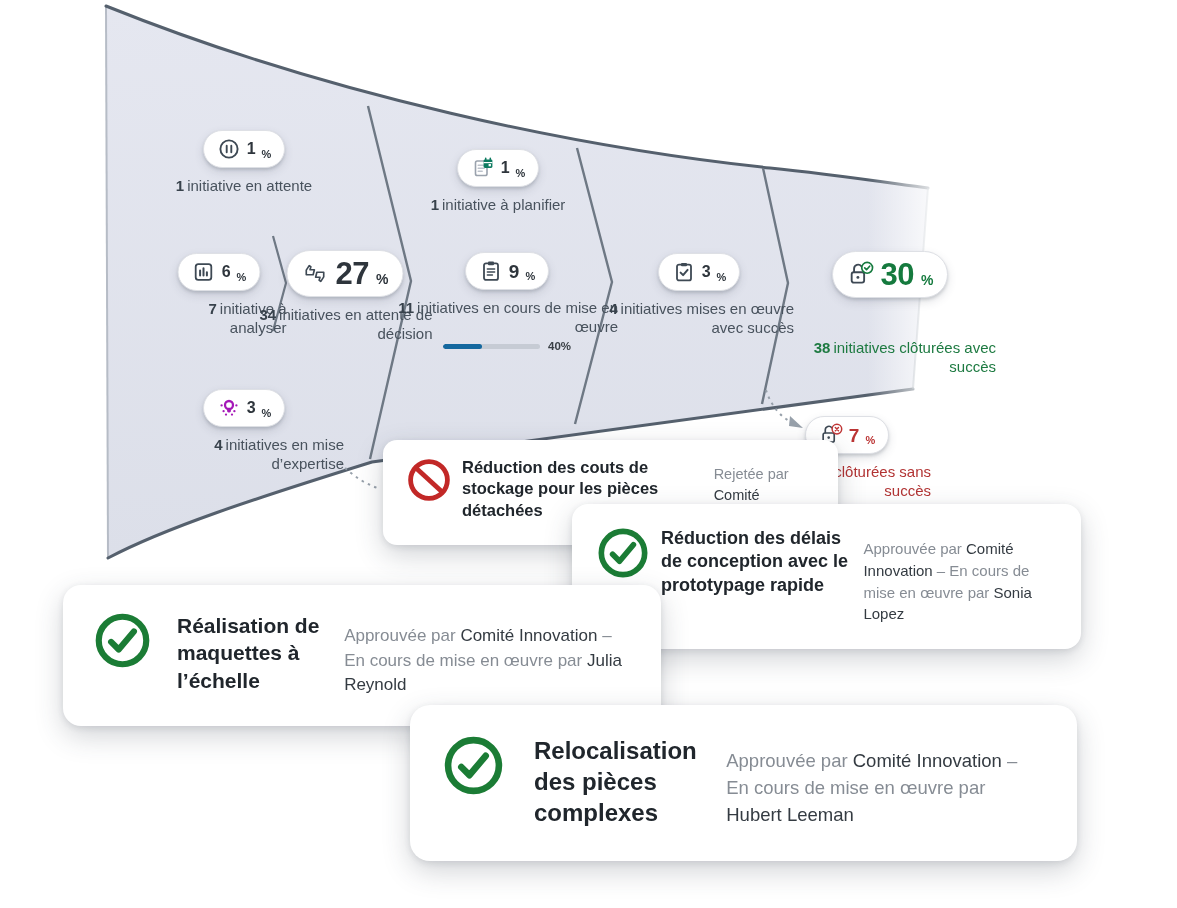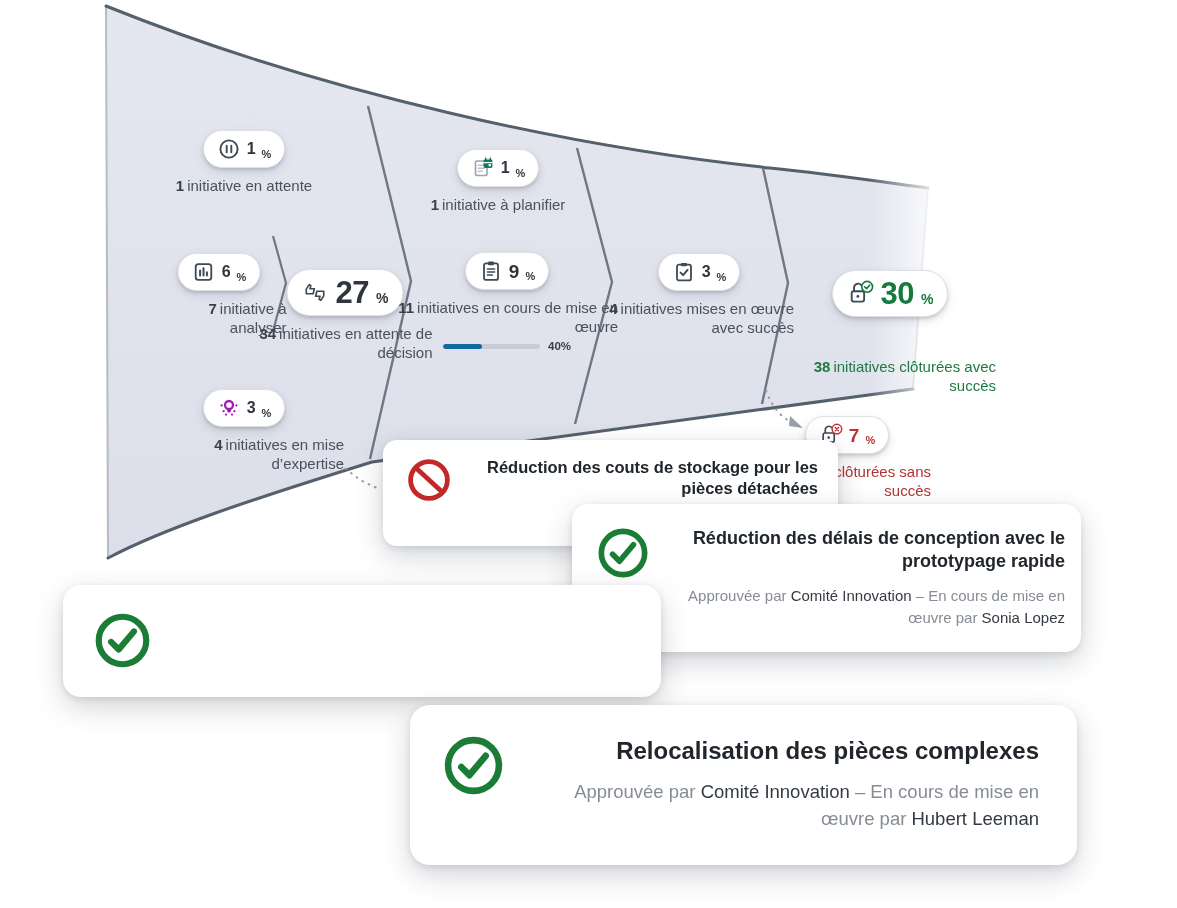--- a/index.html
+++ b/index.html
@@ -8,21 +8,21 @@
   svg.funnel-layer{position:absolute;left:0;top:0;z-index:0;}
 
   
   .stage{position:absolute;display:flex;flex-direction:column;align-items:center;z-index:2;}
   .pill{display:inline-flex;align-items:center;gap:6px;background:#fff;border:1px solid #dee0e5;
         border-radius:999px;padding:6px 13px;
         box-shadow:0 2px 3px rgba(60,70,85,.18),0 4px 10px rgba(60,70,85,.15);}
   .pill svg{width:24px;height:24px;flex:0 0 auto;}
   .pill .num{font-size:16px;font-weight:700;color:#2e353c;line-height:1;}
   .pill .pct{font-size:11px;font-weight:700;color:#2e353c;align-self:flex-end;padding-bottom:1px;}
-  .pill.big{padding:7px 14px;gap:7px;margin-top:19px;}
+  .pill.big{padding:7px 14px;gap:7px;}
   .pill.big svg{width:27px;height:27px;}
   .pill.big .num{font-size:31px;font-weight:600;letter-spacing:-.5px;}
   .pill.big .pct{font-size:14px;padding-bottom:2px;}
   .pill.mid .num{font-size:19px;}
   .green-stage .num,.green-stage .pct{color:#157a3e;}
   .red-stage .num,.red-stage .pct{color:#bb3434;}
   .stage-label{margin-top:8px;text-align:right;font-size:15px;line-height:1.28;color:#48525d;}
   .stage-label b{color:#38424c;margin-right:3px;}
   .stage-label b:empty{margin:0;}
   .green-stage .stage-label,.green-stage .stage-label b{color:#1d7a41;}
@@ -40,21 +40,21 @@
 
   
   .progress-row{display:flex;align-items:center;gap:8px;margin-top:4px;}
   .progress-track{width:97px;height:5px;border-radius:3px;background:#c6cbd4;overflow:hidden;}
   .progress-fill{height:100%;background:#14689f;border-radius:3px;}
   .progress-label{font-size:11.5px;font-weight:700;color:#3a4046;}
 
   
   .card{position:absolute;background:#fff;display:flex;align-items:flex-start;
         box-shadow:0 10px 28px rgba(50,60,75,.22),0 2px 6px rgba(50,60,75,.12);}
-  .card .txt{display:flex;flex-direction:column;text-align:right;}
+  .card .txt{display:flex;}
   .card .title{font-weight:700;color:#20262c;line-height:1.3;}
   .card .sub{color:#868c94;line-height:1.45;}
   .card .sub .strong{color:#343b42;}
 
   .card1{left:383px;top:440px;width:412px;border-radius:14px;padding:17px 20px 18px 23px;gap:10px;z-index:5;}
   .card1 svg{width:46px;height:46px;flex:0 0 auto;}
   .card1 .title{font-size:16.5px;}
   .card1 .sub{font-size:14.5px;margin-top:7px;}
 
   .card2{left:572px;top:504px;width:468px;border-radius:16px;padding:23px 16px 24px 25px;gap:12px;z-index:6;}
@@ -260,20 +260,24 @@
       <div class="title">Réduction des délais de conception avec le prototypage rapide</div>
       <div class="sub"><span>Approuvée par </span><span class="strong">Comité Innovation</span><span> – En cours de mise en œuvre par </span><span class="strong">Sonia Lopez</span></div>
     </div>
   </div>
 
   <div class="card card3">
     <svg viewBox="0 0 24 24">
       <circle cx="12" cy="12" r="10" fill="none" stroke="#1b7c35" stroke-width="2.6"></circle>
       <path d="M7.2 12.6l3.2 3.2 6.4-7.6" fill="none" stroke="#1b7c35" stroke-width="2.6" stroke-linecap="round" stroke-linejoin="round"></path>
     </svg>
+    <div class="txt">
+      <div class="title">Réalisation de maquettes à l’échelle</div>
+      <div class="sub"><span>Approuvée par </span><span class="strong">Comité Innovation</span><span> – En cours de mise en œuvre par </span><span class="strong">Julia Reynold</span></div>
+    </div>
   </div>
 
   <div class="card card4">
     <svg viewBox="0 0 24 24">
       <circle cx="12" cy="12" r="10" fill="none" stroke="#1b7c35" stroke-width="2.6"></circle>
       <path d="M7.2 12.6l3.2 3.2 6.4-7.6" fill="none" stroke="#1b7c35" stroke-width="2.6" stroke-linecap="round" stroke-linejoin="round"></path>
     </svg>
     <div class="txt">
       <div class="title">Relocalisation des pièces complexes</div>
       <div class="sub"><span>Approuvée par </span><span class="strong">Comité Innovation</span><span> – En cours de mise en œuvre par </span><span class="strong">Hubert Leeman</span></div>

